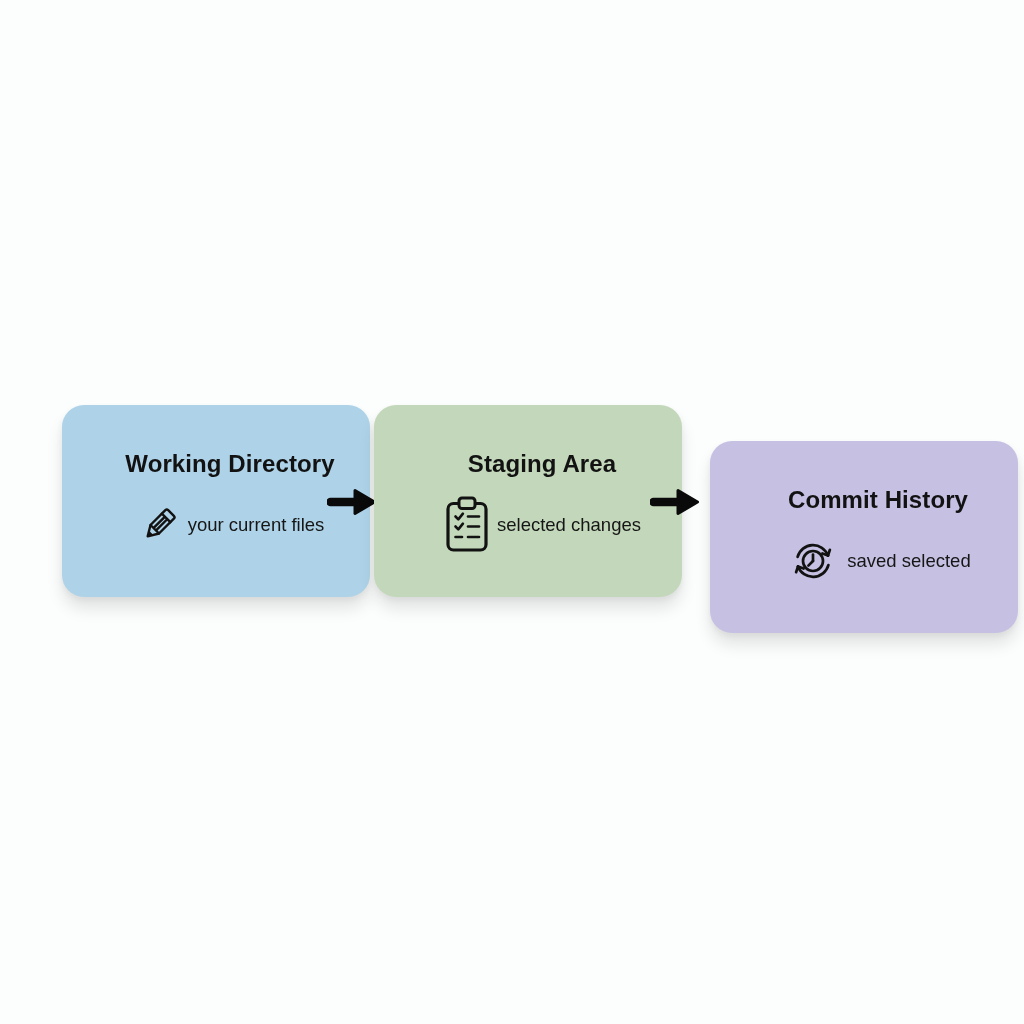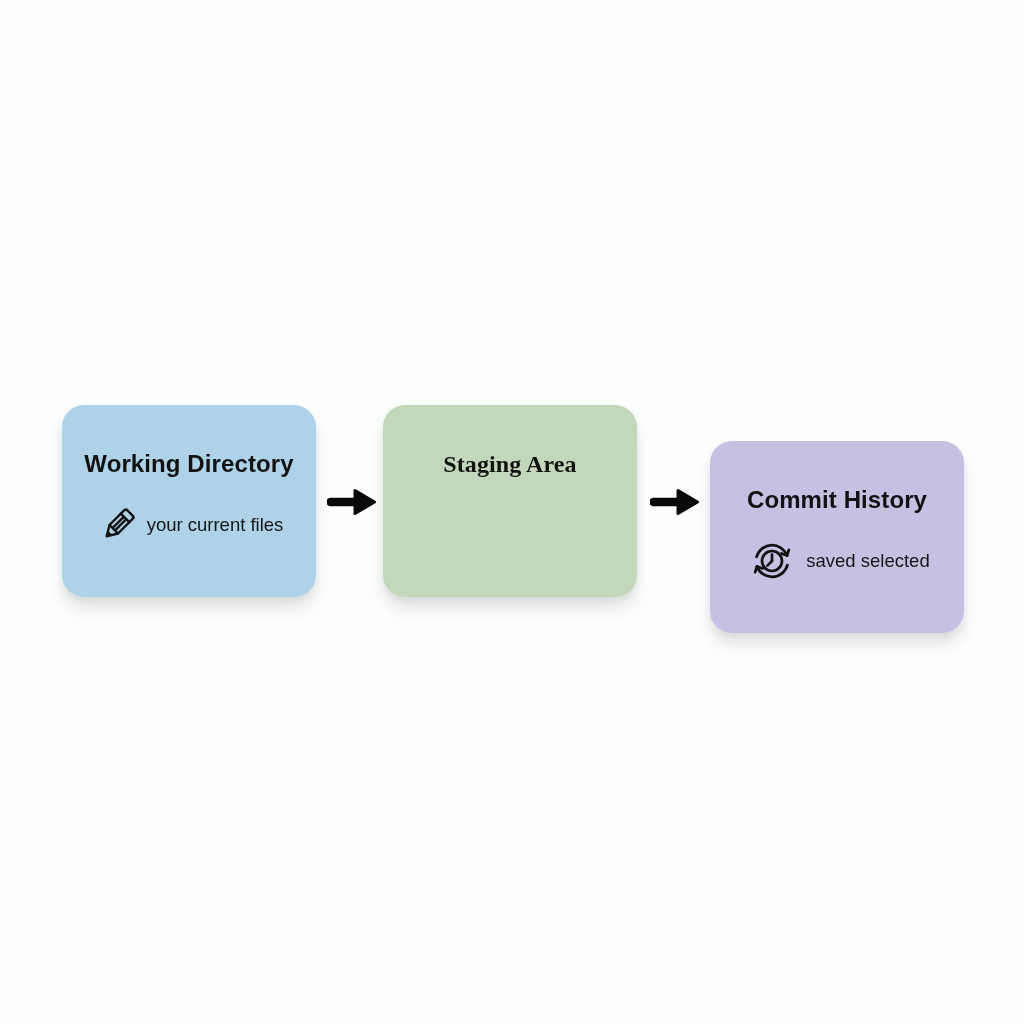--- a/index.html
+++ b/index.html
@@ -15,31 +15,32 @@
     overflow: hidden;
     position: relative;
   }
   .diagram {
     position: absolute;
     inset: 0;
   }
   .card {
     position: absolute;
     top: 405px;
-    width: 254px;
+    width: 280px;
     height: 192px;
     border-radius: 22px;
     background: var(--bg, #ddd);
     box-shadow: 0 12px 16px rgba(0,0,0,0.10), 0 3px 6px rgba(0,0,0,0.05);
     display: flex;
     flex-direction: column;
     align-items: center;
+    padding-left: 28px;
   }
   .card--working   { left: 62px; }
-  .card--staging   { left: 383px; font-family: Liberation Serif, serif; }
+  .card--staging   { left: 374px; }
   .card--history   { left: 710px; margin-top: 36px; }
   .card-title {
     margin-top: 44px;
     font-size: 24px;
     font-weight: 700;
     line-height: 30px;
     text-align: center;
     color: #121212;
     letter-spacing: 0.1px;
     white-space: nowrap;
@@ -99,20 +100,35 @@
     </div>
   </div>
 
   <svg class="flow-arrow flow-arrow--1" viewBox="0 0 50 30" style="color: rgb(10, 10, 10);">
     <path d="M3.5 15 H29" stroke="currentColor" stroke-width="8.5" stroke-linecap="round" fill="none"></path>
     <path d="M28 3.5 L47.5 15 L28 26.5 Z" fill="currentColor" stroke="currentColor" stroke-width="3" stroke-linejoin="round"></path>
   </svg>
 
   <div class="card card--staging" style="--bg: #c3d8ba;">
     <div class="card-title">Staging Area</div>
+    <div class="card-row">
+      <span class="icon">
+        <svg width="48" height="60" viewBox="0 0 48 60" fill="none" stroke="#121212" stroke-linecap="round" stroke-linejoin="round">
+          <rect x="5" y="8.5" width="38" height="46.5" rx="5.5" stroke-width="3.2"></rect>
+          <rect x="16" y="3" width="16" height="10.5" rx="3" fill="var(--bg)" stroke-width="3"></rect>
+          <path d="M12.5 21.5 l2.8 2.8 l4.6 -5.6" stroke-width="2.6"></path>
+          <path d="M25 21.5 h11" stroke-width="2.6"></path>
+          <path d="M12.5 31.5 l2.8 2.8 l4.6 -5.6" stroke-width="2.6"></path>
+          <path d="M25 31.5 h11" stroke-width="2.6"></path>
+          <path d="M12.5 42 h6.5" stroke-width="2.6"></path>
+          <path d="M25 42 h11" stroke-width="2.6"></path>
+        </svg>
+      </span>
+      <span class="card-sub">selected changes</span>
+    </div>
   </div>
 
   <svg class="flow-arrow flow-arrow--2" viewBox="0 0 50 30" style="color: rgb(10, 10, 10);">
     <path d="M3.5 15 H29" stroke="currentColor" stroke-width="8.5" stroke-linecap="round" fill="none"></path>
     <path d="M28 3.5 L47.5 15 L28 26.5 Z" fill="currentColor" stroke="currentColor" stroke-width="3" stroke-linejoin="round"></path>
   </svg>
 
   <div class="card card--history" style="--bg: #c6c0e3;">
     <div class="card-title">Commit History</div>
     <div class="card-row">

